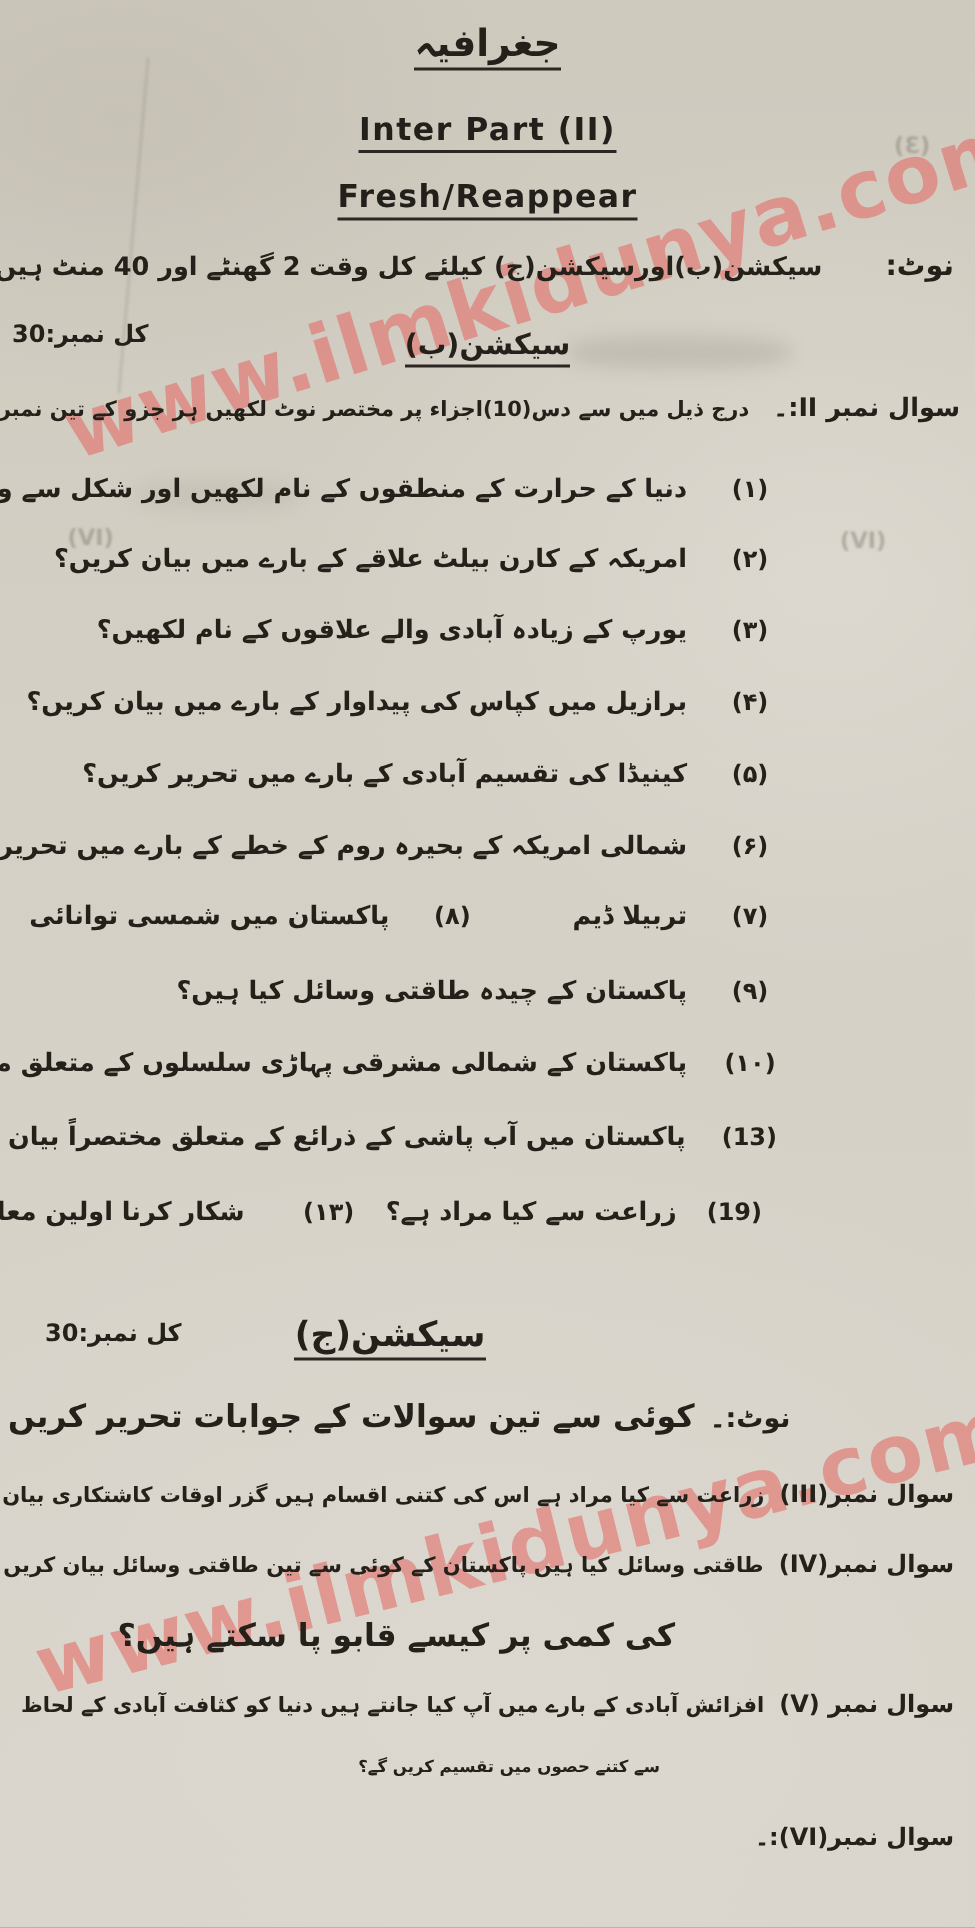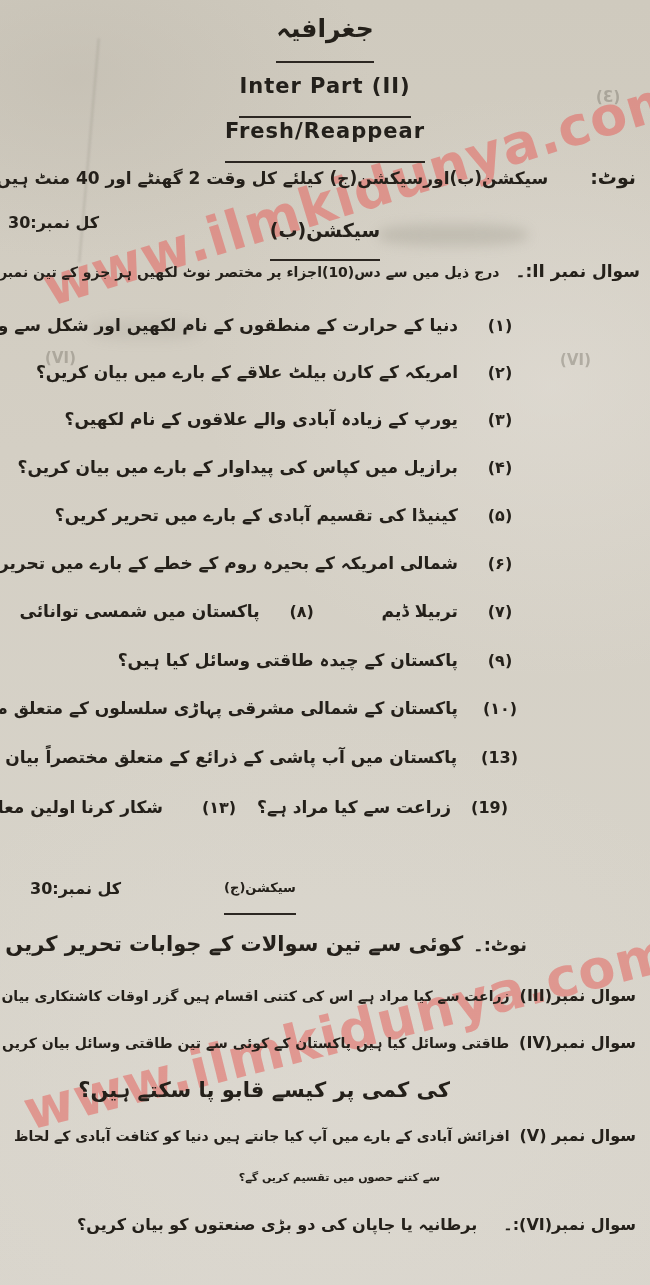--- a/index.html
+++ b/index.html
@@ -10,21 +10,21 @@
       radial-gradient(ellipse 420px 260px at 12% 6%, rgba(186,180,168,.40), transparent 70%),
       radial-gradient(ellipse 500px 420px at 85% 30%, rgba(228,224,217,.55), transparent 70%),
       radial-gradient(ellipse 600px 500px at 50% 85%, rgba(224,220,213,.45), transparent 75%),
       linear-gradient(180deg,#cfcabe 0%,#d4cfc4 35%,#d7d3c9 70%,#d9d5cc 100%);
     font-family:"DejaVu Sans",sans-serif; color:#211d18;
   }
   .abs{position:absolute;}
   .u{direction:rtl; font-weight:bold; color:#24201a; white-space:nowrap;}
   .latin{font-weight:bold; letter-spacing:1px; color:#23201b;}
   .center{left:0; right:0; text-align:center;}
-  .ul{border-bottom:2px solid #2c2722; padding-bottom:18px;}
+  .ul{border-bottom:2px solid #2c2722; padding-bottom:2px;}
   .row{position:absolute; display:flex; direction:rtl; align-items:baseline; white-space:nowrap;}
   .qlabel{font-weight:bold; font-size:16px; flex-shrink:0;}
   .qtext{font-weight:bold;}
   .num{font-weight:bold; font-size:16px; min-width:36px; text-align:center; flex-shrink:0;}
   .itext{font-weight:bold; font-size:17px;}
   .small{font-size:14px;}
   .watermark{
     position:absolute; white-space:nowrap; font-weight:bold; font-size:54px;
     color:rgba(228,100,95,.55); letter-spacing:1px; pointer-events:none;
   }
@@ -120,21 +120,21 @@
   </div>
   <div class="row" style="top:797px; right:142px; gap:20px;">
     <span class="u num">(19)</span>
     <span class="u itext">زراعت سے کیا مراد ہے؟</span>
     <span class="u num">(۱۳)</span>
     <span class="u itext" style="margin-right:18px;">شکار کرنا اولین معاشی سرگرمی</span>
   </div>
 
   <div class="abs u" style="top:879px; left:30px; font-size:16px;">کل نمبر:30</div>
   <div class="abs" style="top:877px; left:150px; width:220px; text-align:center;">
-    <span class="u ul" style="font-size:13px;">سیکشن(ج)</span>
+    <span class="u ul" style="font-size:23px;">سیکشن(ج)</span>
   </div>
 
   <div class="row" style="top:932px; right:123px; gap:10px;">
     <span class="u" style="font-size:18px;">نوٹ:۔</span>
     <span class="u" style="font-size:21px;">کوئی سے تین سوالات کے جوابات تحریر کریں ۔</span>
   </div>
 
   <div class="row" style="top:986px; right:14px; left:6px; gap:10px;">
     <span class="u qlabel">سوال نمبر(III)</span>
     <span class="u qtext small">زراعت سے کیا مراد ہے اس کی کتنی اقسام ہیں گزر اوقات کاشتکاری بیان کریں؟</span>
@@ -147,16 +147,15 @@
   <div class="abs u" style="top:1078px; right:200px; font-size:21px;">کی کمی پر کیسے قابو پا سکتے ہیں؟</div>
 
   <div class="row" style="top:1126px; right:14px; left:6px; gap:10px;">
     <span class="u qlabel">سوال نمبر (V)</span>
     <span class="u qtext small">افزائش آبادی کے بارے میں آپ کیا جانتے ہیں دنیا کو کثافت آبادی کے لحاظ</span>
   </div>
   <div class="abs u" style="top:1171px; right:210px; font-size:11px;">سے کتنے حصوں میں تقسیم کریں گے؟</div>
 
   <div class="row" style="top:1215px; right:14px; gap:26px;">
     <span class="u qlabel">سوال نمبر(VI):۔</span>
-    <span class="u qtext" style="font-size:16px;">برطانیہ یا جاپان کی دو بڑی صنعتوں کو بیان کریں؟</span>
   </div>
 
 </div>
 
 </body></html>

